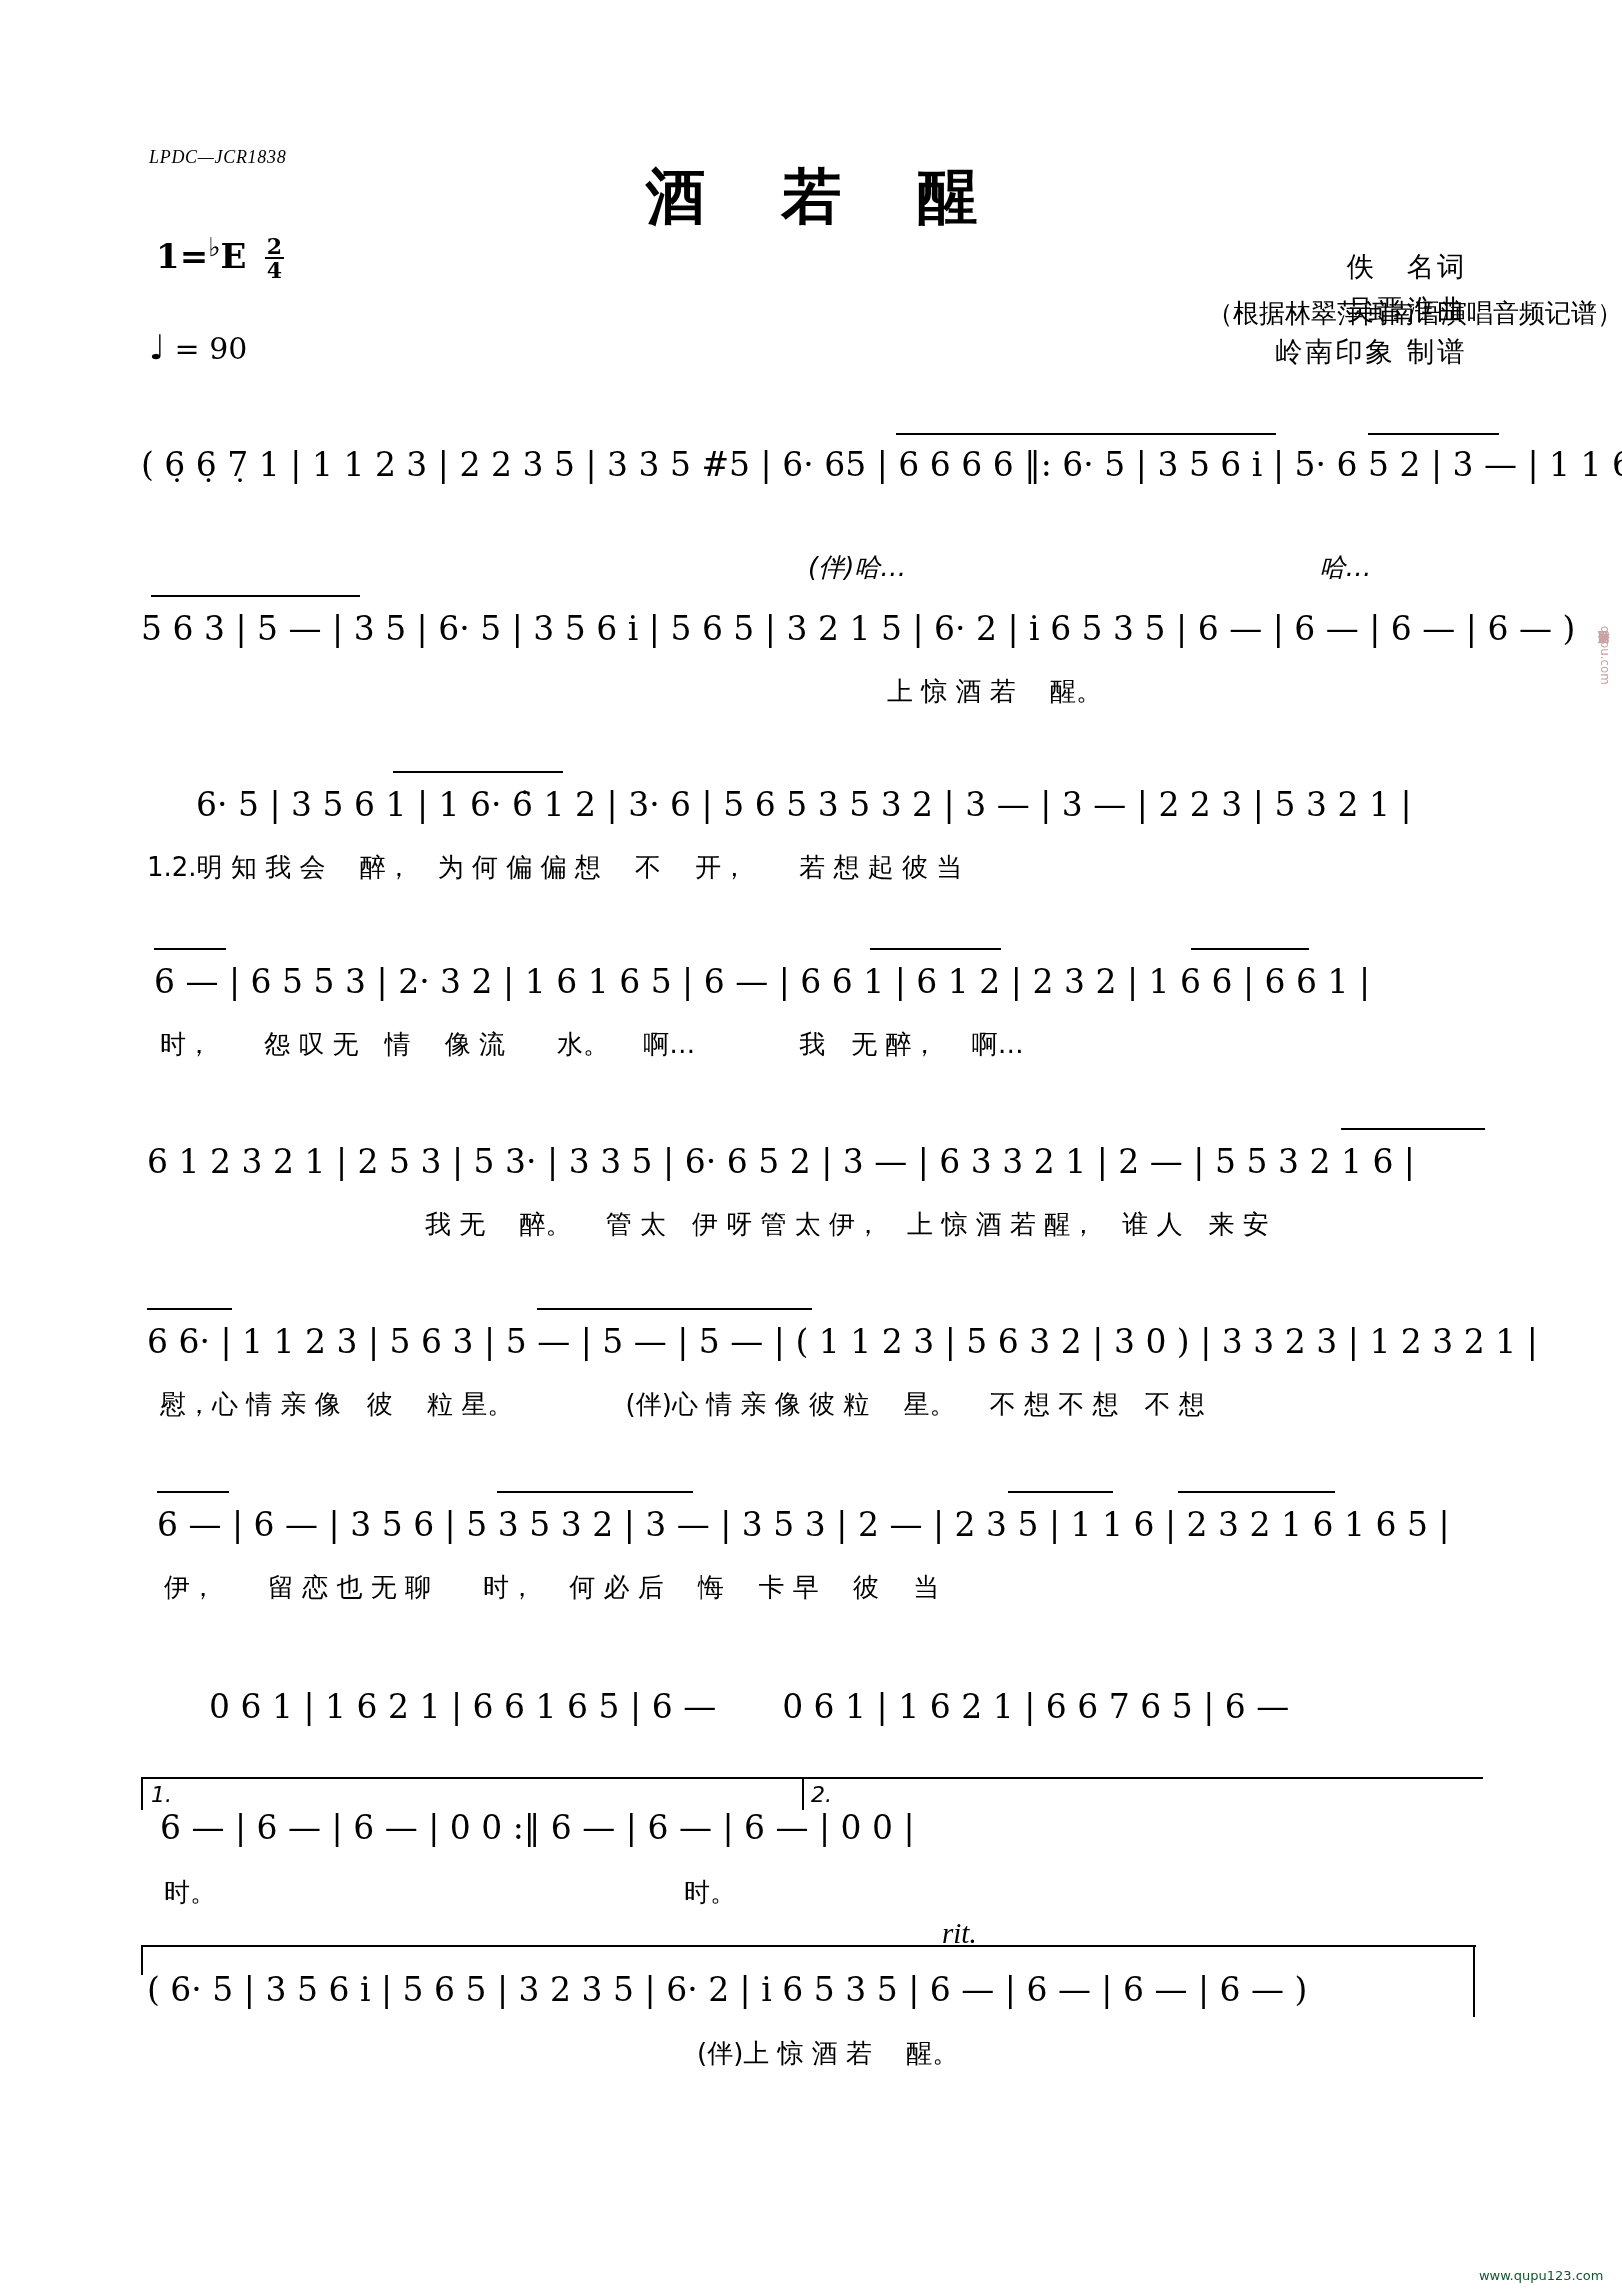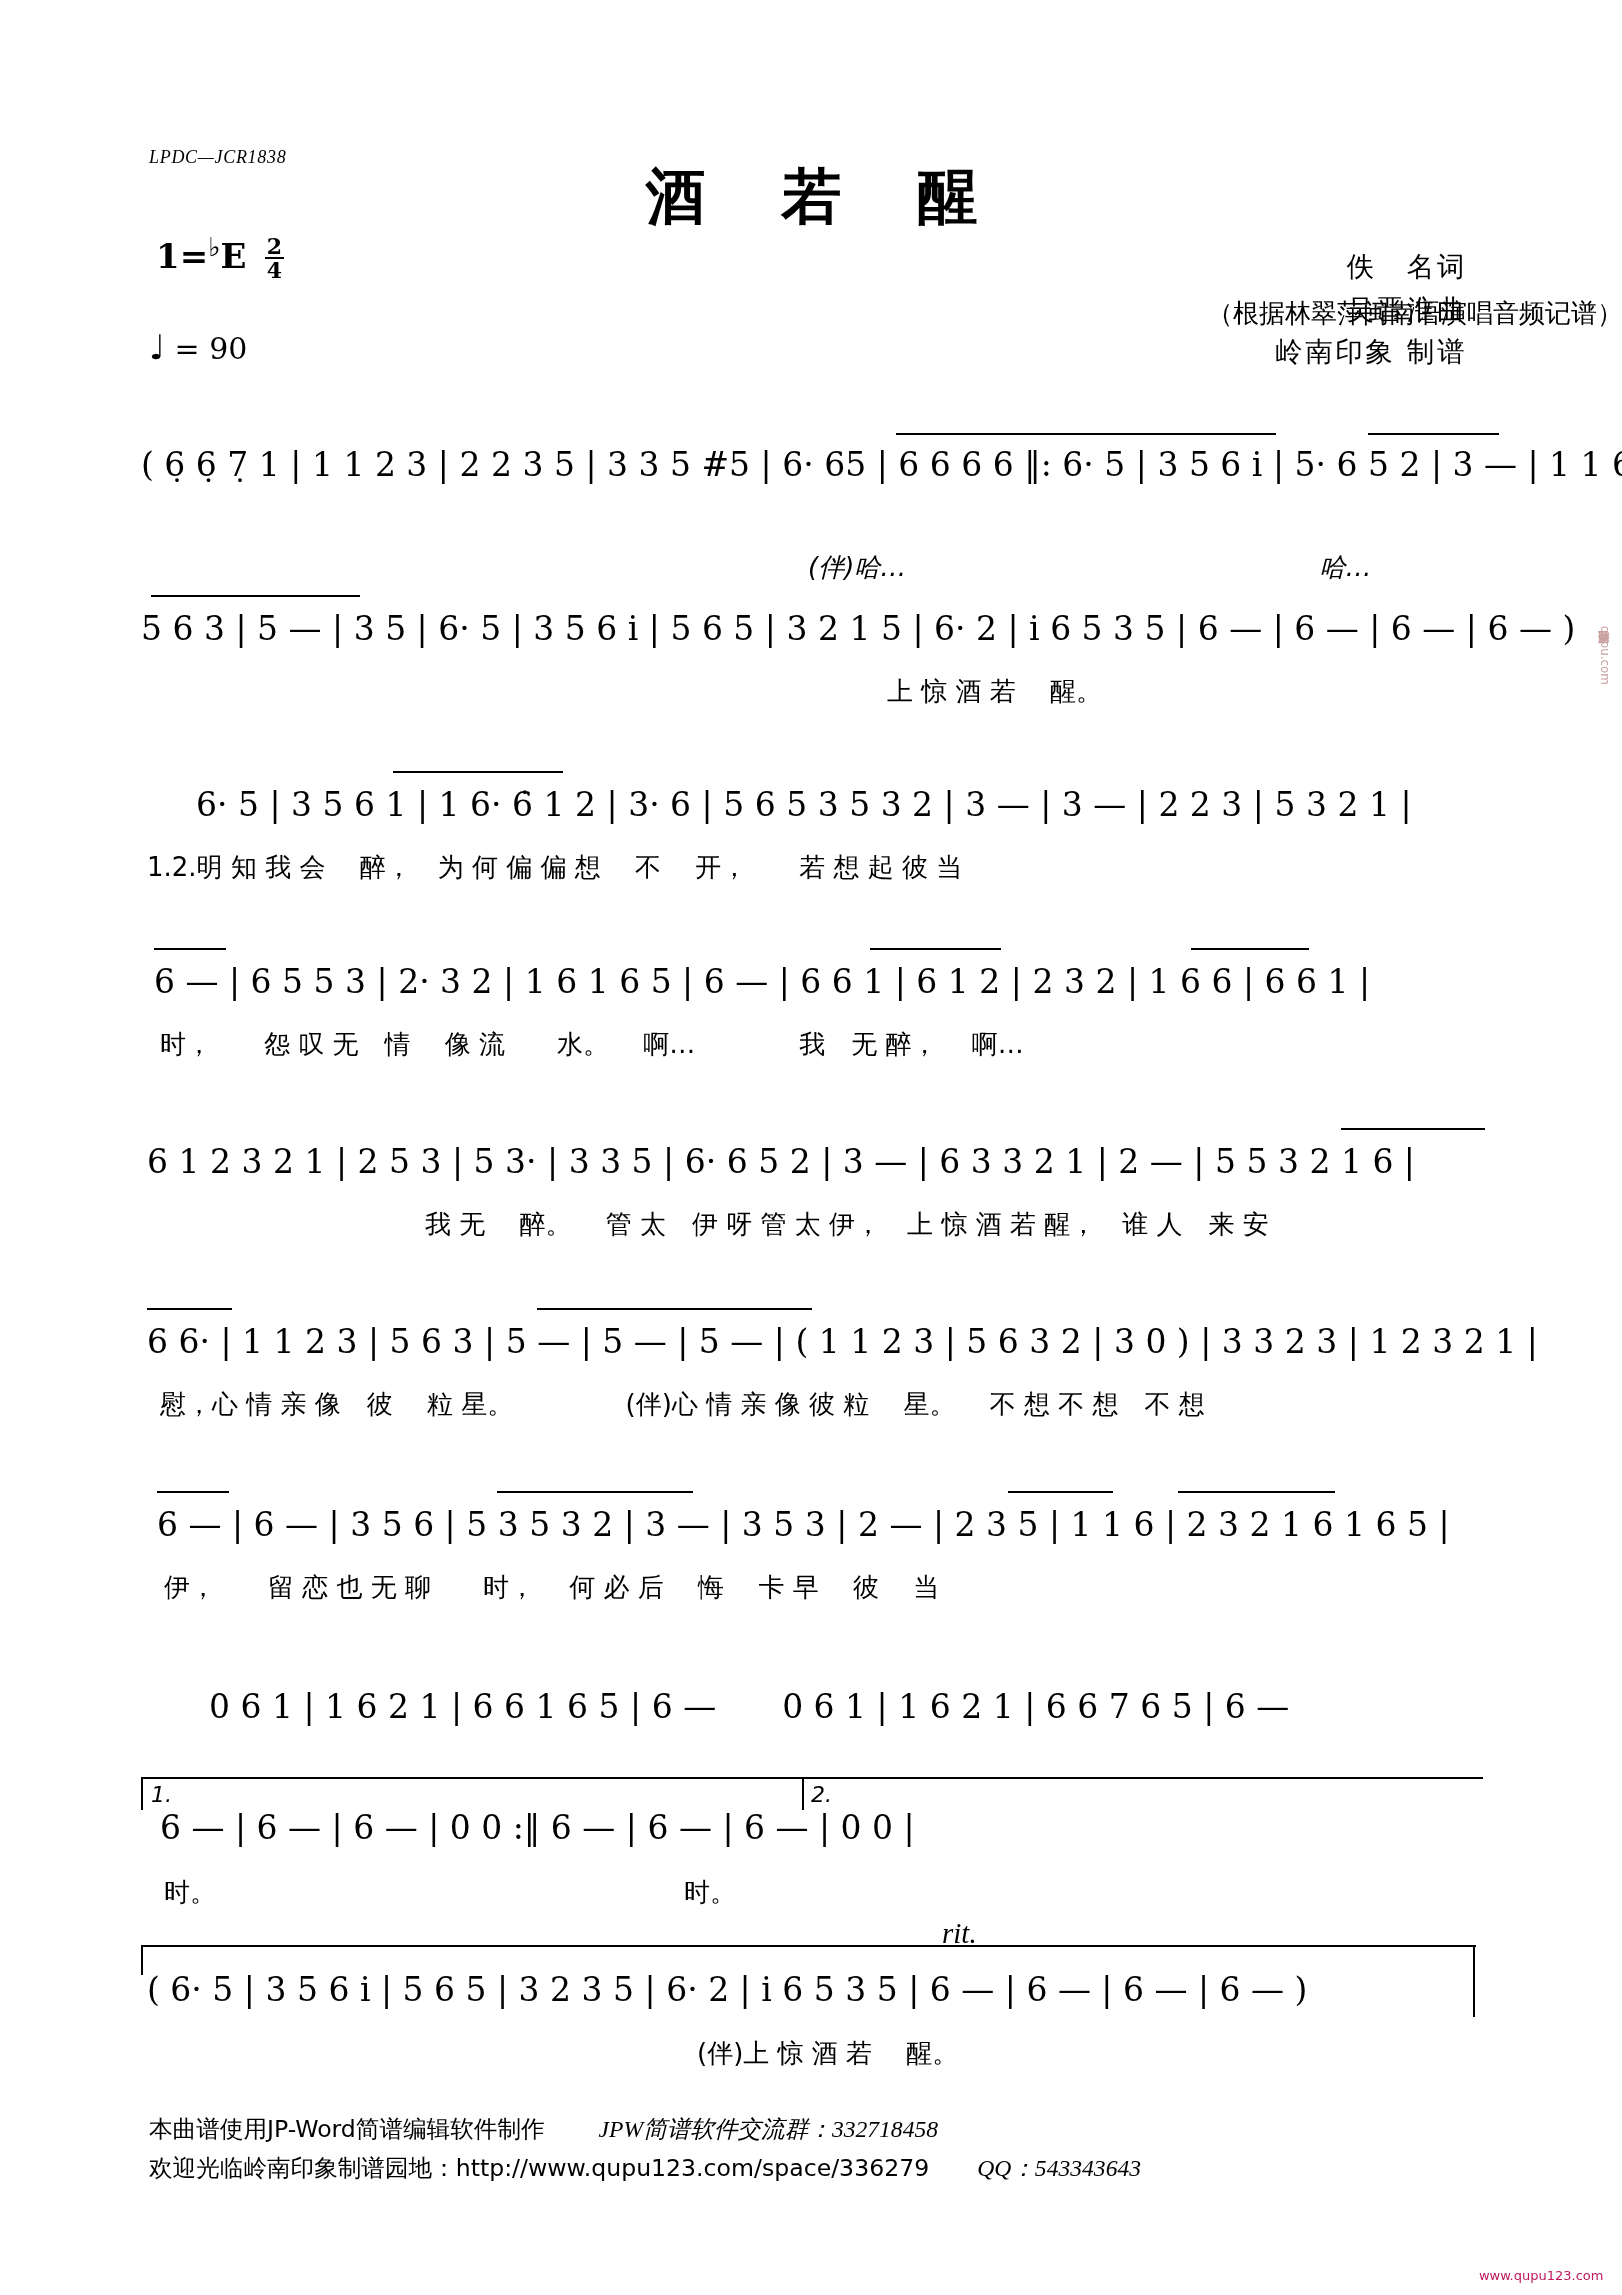--- a/index.html
+++ b/index.html
@@ -85,21 +85,21 @@
   
   .footer {
     position:absolute; left:149px; top:2110px;
     font-family:"DejaVu Sans", sans-serif;
     font-size:23.6px; line-height:1.65;
   }
   .footer .it { font-style:italic; font-family:"Liberation Serif", serif;}
   .watermark {
     position:absolute; right:19.6px; bottom:11.8px;
     font-family:"DejaVu Sans", sans-serif;
-    font-size:13px; color:#be185d;
+    font-size:13px; color:#14532d;
   }
   .wm-side {
     position:absolute; right:10.5px; top:622px;
     font-family:"DejaVu Sans", sans-serif;
     font-size:11.8px; color:#c9a0a0;
     writing-mode:vertical-rl;
   }
 </style>
 </head>
 <body>
@@ -199,30 +199,18 @@
 
   <div class="row" style="top:1963px;">
     <div class="hr-line" style="left:141px;top:-18.3px;width:1335px;"></div>
     <div class="vrule" style="left:141px;top:-18.3px;height:30px;"></div>
     <div class="vrule" style="left:1473px;top:-18.3px;height:72px;"></div>
     <div class="lyr ital" style="position:absolute;left:942px;top:-46px;font-family:'Liberation Serif',serif;font-size:29px;">rit.</div>
     <div class="jp" style="position:absolute;left:147px;top:6.5px;">( 6· 5 | 3 5 6 i | 5 6 5 | 3 2 3 5 | 6· 2 | i 6 5 3 5 | 6 — | 6 — | 6 — | 6 — )</div>
     <div class="lyr" style="position:absolute;left:697px;top:73px;text-align:center;">(伴)上 惊 酒 若　 醒。</div>
   </div>
 
-  <div class="footer">
-    <div>
-      <span>本曲谱使用JP-Word简谱编辑软件制作</span>
-      <span style="display:inline-block;width:39px;"></span>
-      <span class="it">JPW简谱软件交流群：332718458</span>
-    </div>
-    <div>
-      <span>欢迎光临岭南印象制谱园地：http://www.qupu123.com/space/336279</span>
-      <span style="display:inline-block;width:33px;"></span>
-      <span class="it">QQ：543343643</span>
-    </div>
-  </div>
 
   <div class="watermark">www.qupu123.com</div>
   <div class="wm-side">歌谱简谱网 qupu.com</div>
 
 </div>
 
 
 </body></html>

